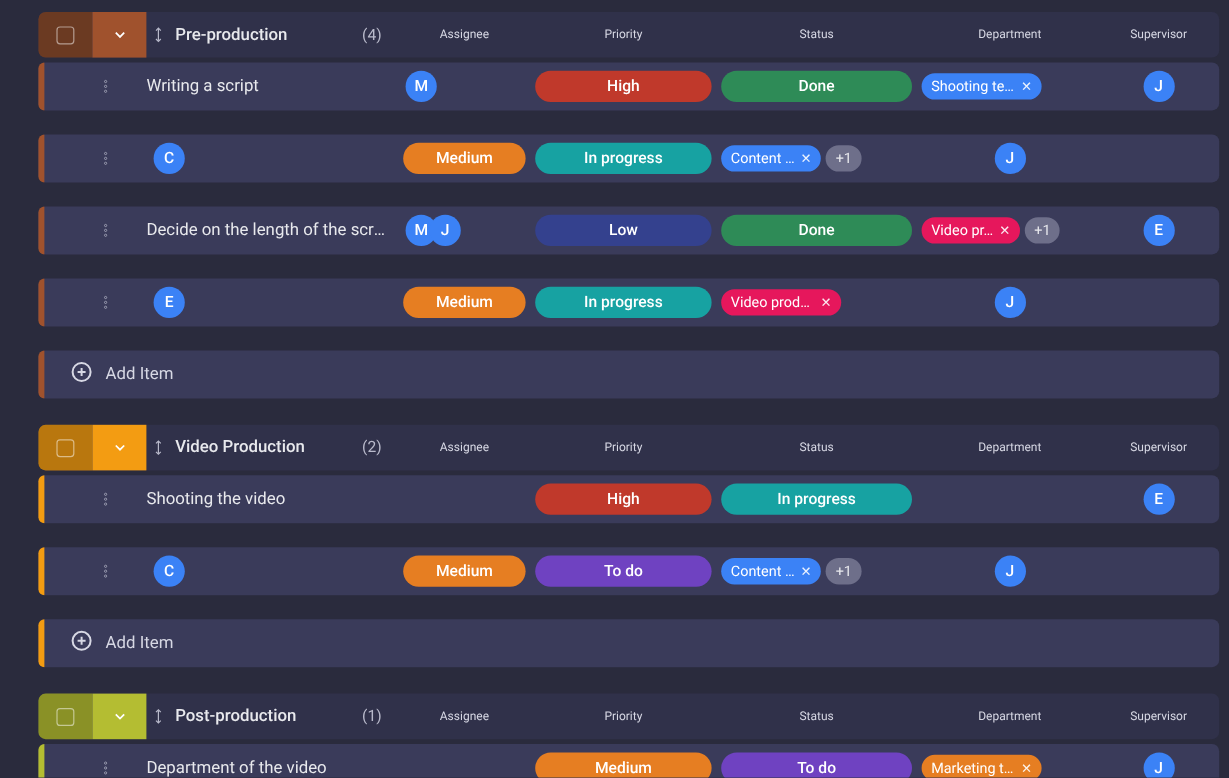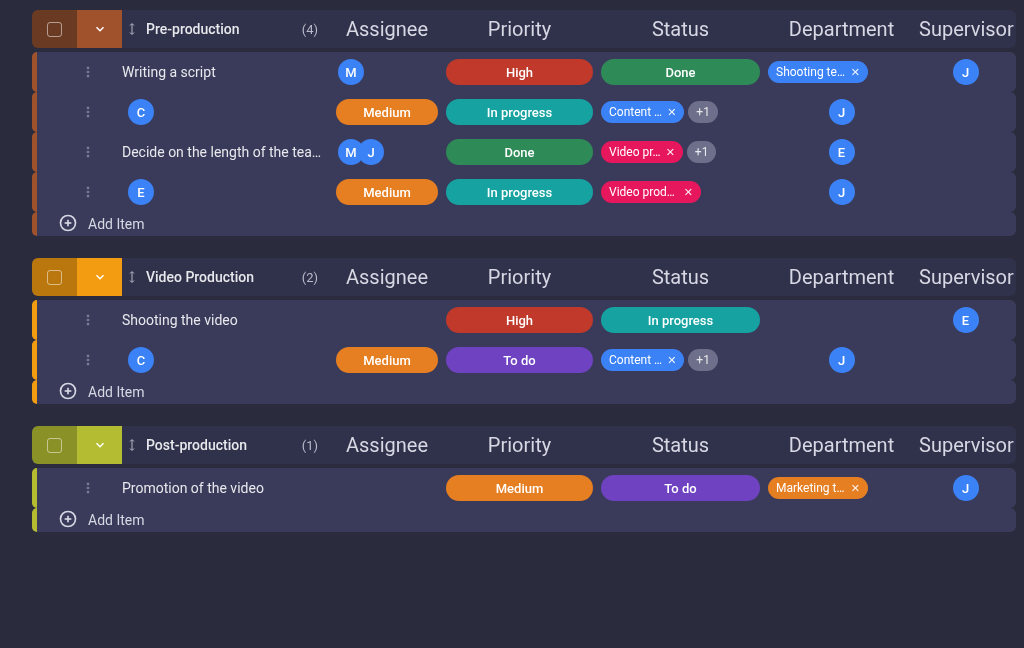--- a/index.html
+++ b/index.html
@@ -34,31 +34,31 @@
     width: 45px; height:100%;
     display:flex; align-items:center; justify-content:center;
   }
   .checkbox {
     width:15px; height:15px; border:1.5px solid rgba(255,255,255,.5); border-radius:3px;
   }
   .hdr-title-wrap { display:flex; align-items:center; gap:8px; padding-left:4px; }
   .drag-icon svg, .chev-icon svg { display:block; }
   .hdr-title { font-weight:500; color:#e8e9ed; font-size:14px; }
   .hdr-count { color:#b9bacb; margin-left:auto; margin-right:14px; }
-  .col-head { text-align:center; color:#d7d8e4; font-size:20px; }
+  .col-head { text-align:center; color:#d7d8e4; font-size:10px; }
   .hdr-add { display:flex; align-items:center; justify-content:center; }
 
   .task-row {
     display: grid;
     grid-template-columns: 45px 45px 210px 110px 155px 167px 155px 93px 45px;
     align-items: center;
     height: 40px;
     background: #3a3b5a;
     border-radius: 6px;
-    margin-bottom: 0;
+    margin-bottom: 20px;
     position: relative;
   }
   .row-accent {
     width: 5px; height: 100%;
     border-radius: 6px 0 0 6px;
   }
   .row-accent-wrap { width:45px; height:100%; display:flex; }
   .row-dots { width:45px; display:flex; align-items:center; justify-content:flex-start; padding-left:4px; }
   .task-title { color:#e8e9ed; font-size:14px; padding-right:8px; white-space:nowrap; overflow:hidden; text-overflow:ellipsis; }
 
@@ -86,21 +86,21 @@
   }
   .tag-label { white-space:nowrap; overflow:hidden; text-overflow:ellipsis; }
   .tag-x { font-size:11px; opacity:.9; }
   .tag-more {
     height:22px; border-radius:11px; padding:0 8px;
     background:#6e6f8a; color:#e8e9ed; font-size:12px;
     display:flex; align-items:center;
   }
 
   .add-row {
-    display:flex; align-items:center; height:24px;
+    display:flex; align-items:center; height:40px;
     background:#3a3b5a; border-radius:6px; padding-left:12px;
     gap:10px; color:#d7d8e4; font-size:14px;
     position:relative;
   }
   .add-row .row-accent { position:absolute; left:0; top:0; }
   .add-row-inner { display:flex; align-items:center; gap:10px; margin-left:14px; }
 
   svg { fill: none; stroke: currentColor; }
 </style>
 </head>
@@ -211,24 +211,27 @@
       <div class="row-accent-wrap">
           <div class="row-accent" style="background:#a0522d"></div>
         </div>
       <div class="row-dots" style="color:#b9bacb">
           <svg width="14" height="14" viewBox="0 0 24 24" fill="currentColor" stroke="none">
             <circle cx="12" cy="5" r="1.6"></circle>
             <circle cx="12" cy="12" r="1.6"></circle>
             <circle cx="12" cy="19" r="1.6"></circle>
           </svg>
         </div>
-      <div class="task-title">Decide on the length of the team</div>
+      <div class="task-title">Decide on the length of the script</div>
       <div class="assignee-cell">
           <div class="avatar" style="background:#3b82f6">M</div>
           <div class="avatar" style="background:#3b82f6">J</div>
+        </div>
+      <div>
+          <div class="pill" style="background:#34418e">Low</div>
         </div>
       <div>
           <div class="pill" style="background:#2e8b57">Done</div>
         </div>
       <div class="dept-cell">
           <div class="tag" style="background:#e6175c">
             <span class="tag-label">Video pr…</span>
             <span class="tag-x">✕</span>
           </div>
           <div class="tag-more">+1</div>
@@ -426,21 +429,21 @@
       <div class="row-accent-wrap">
           <div class="row-accent" style="background:#b4bd32"></div>
         </div>
       <div class="row-dots" style="color:#b9bacb">
           <svg width="14" height="14" viewBox="0 0 24 24" fill="currentColor" stroke="none">
             <circle cx="12" cy="5" r="1.6"></circle>
             <circle cx="12" cy="12" r="1.6"></circle>
             <circle cx="12" cy="19" r="1.6"></circle>
           </svg>
         </div>
-      <div class="task-title">Promotion of the video</div>
+      <div class="task-title">Department of the video</div>
       <div class="assignee-cell"></div>
       <div>
           <div class="pill" style="background:#e67e22">Medium</div>
         </div>
       <div>
           <div class="pill" style="background:#6f42c1">To do</div>
         </div>
       <div class="dept-cell">
           <div class="tag" style="background:#e67e22">
             <span class="tag-label">Marketing team</span>

